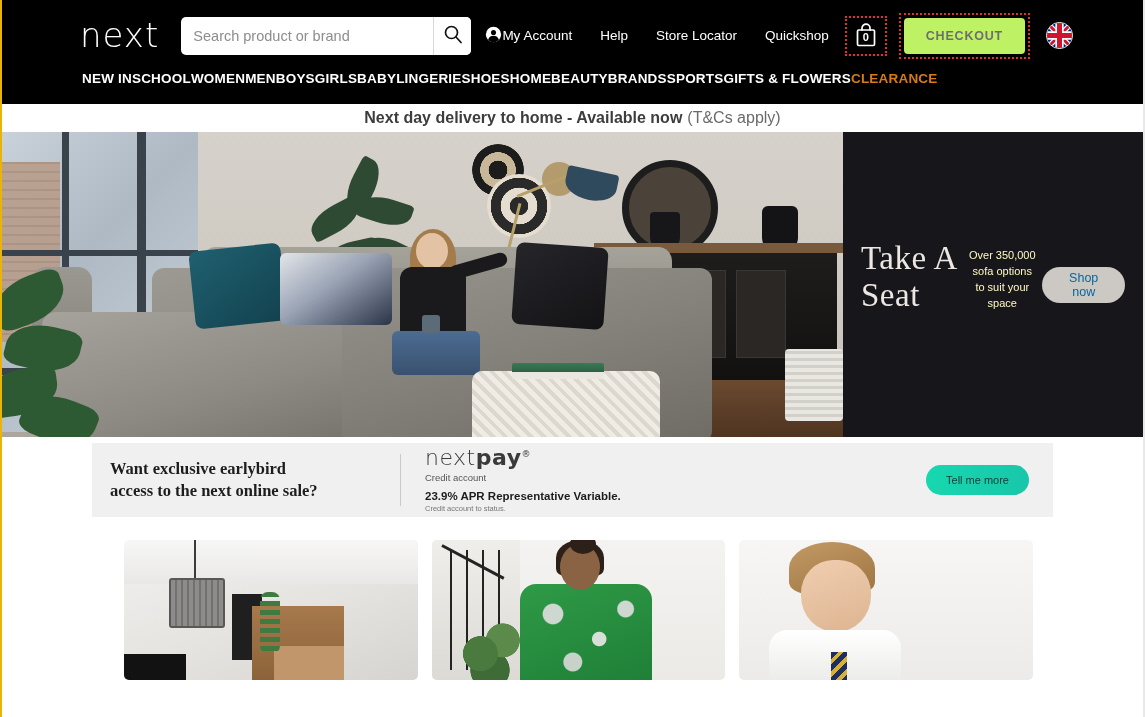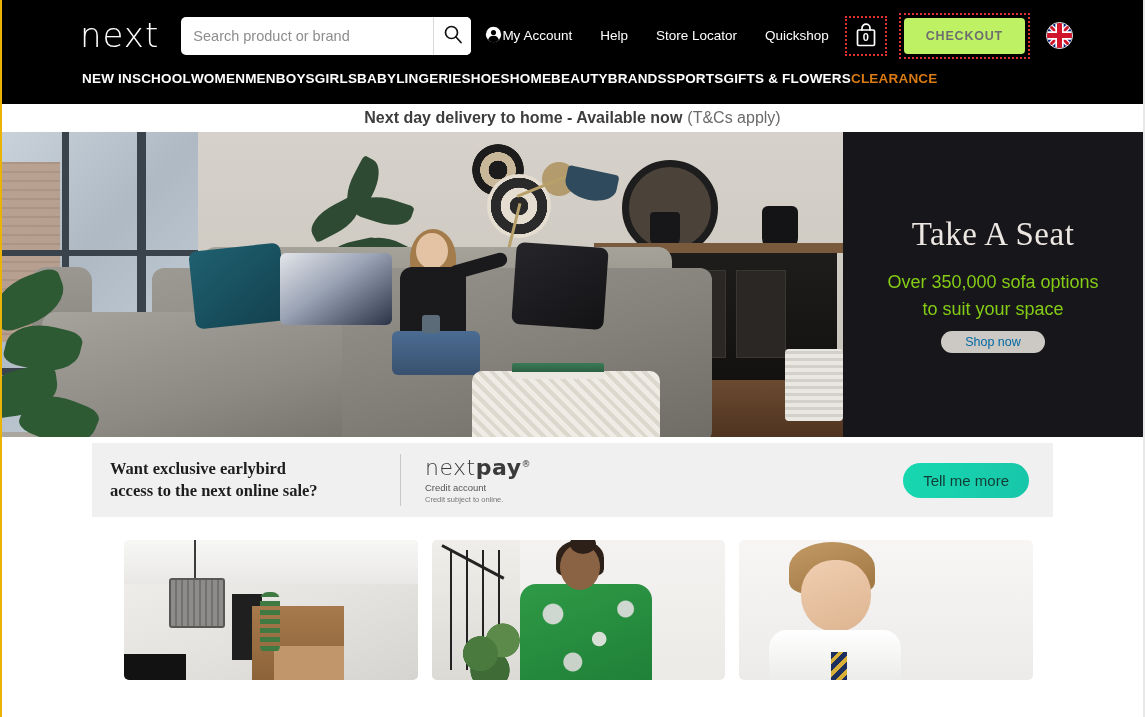--- a/index.html
+++ b/index.html
@@ -309,36 +309,36 @@
   .plant-fg .lf { position:absolute; width:74px; height:46px; background:#2e5a33;
     border-radius: 60% 20% 60% 20%; }
   .basket { position:absolute; right:0; bottom:16px; width:58px; height:72px;
     background: repeating-linear-gradient(0deg,#e9e7e2 0 4px,#d3d0c9 4px 7px);
     border-radius: 4px; }
 
   .hero-panel {
     flex: 1;
     background: #17161a;
     display: flex;
-    flex-direction: column;
+    flex-direction: row;
     align-items: center;
     justify-content: center;
     padding: 0 18px;
   }
   .hero-title {
     font-family: "Liberation Serif", "DejaVu Serif", serif;
     color: #ece7e2;
     font-size: 33px;
     font-weight: normal;
     letter-spacing: 0.5px;
     margin-bottom: 16px;
   }
   .hero-sub {
-    color: #84cc16;
-    font-size: 18px;
+    color: #fef9c3;
+    font-size: 11px;
     line-height: 1.45;
     text-align: center;
     margin-bottom: 9px;
   }
   .shop-now {
     background: #ccc9c5;
     color: #0369a1;
     border: none;
     border-radius: 20px;
     padding: 4px 24px;
@@ -383,21 +383,21 @@
   .npay-logo .lt { font-weight: 300; }
   .npay-logo .bd { font-weight: bold; }
   .npay-sub1 { font-size: 9.5px; color: #555; margin-top: 3px; }
   .npay-sub2 { font-size: 11.5px; color: #1d1d1d; font-weight: bold; margin-top: 7px; }
   .npay-sub3 { font-size: 7.5px; color: #777; margin-top: 2px; }
   .tell-btn {
     background: linear-gradient(100deg,#17d8b0 0%, #18c6a9 100%);
     border: none;
     border-radius: 18px;
     padding: 9px 20px;
-    font-size: 15px;
+    font-size: 11px;
     color: #123c36;
     cursor: pointer;
     font-family: "Liberation Sans", sans-serif;
     white-space: nowrap;
   }
 
   
   .tiles {
     display: flex;
     gap: 14px;
@@ -655,21 +655,22 @@
       <div class="npay-left">
         <span>Want exclusive earlybird</span><br>
         <span>access to the next online sale?</span>
       </div>
 
       <div class="npay-div"></div>
 
       <div class="npay-mid">
         <div class="npay-logo"><span class="lt">next</span><span class="bd">pay</span><sup style="font-size:9px;">®</sup></div>
         <div class="npay-sub1">Credit account</div>
-        <div class="npay-sub3">Credit subject to online.</div>
+        <div class="npay-sub2">23.9% APR Representative Variable.</div>
+        <div class="npay-sub3">Credit account to status.</div>
       </div>
 
       <button class="tell-btn">Tell me more</button>
     </div>
   </div>
 
   <div class="tiles">
 
     <div class="tile t1">
       <div class="ceil"></div>

